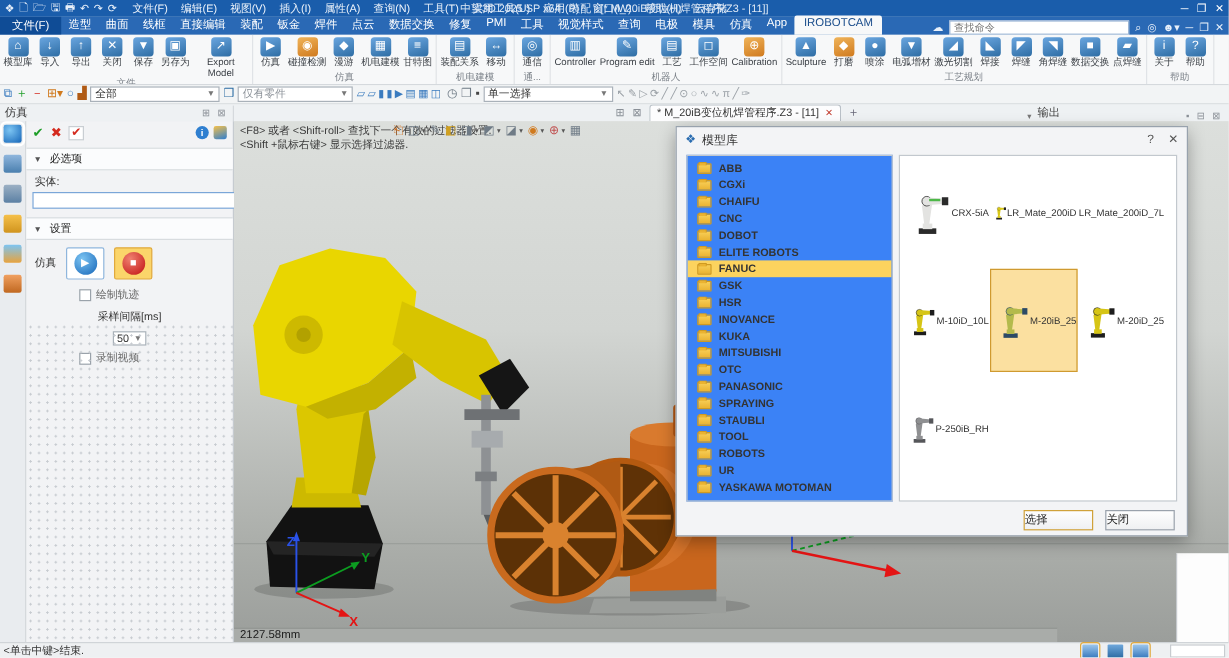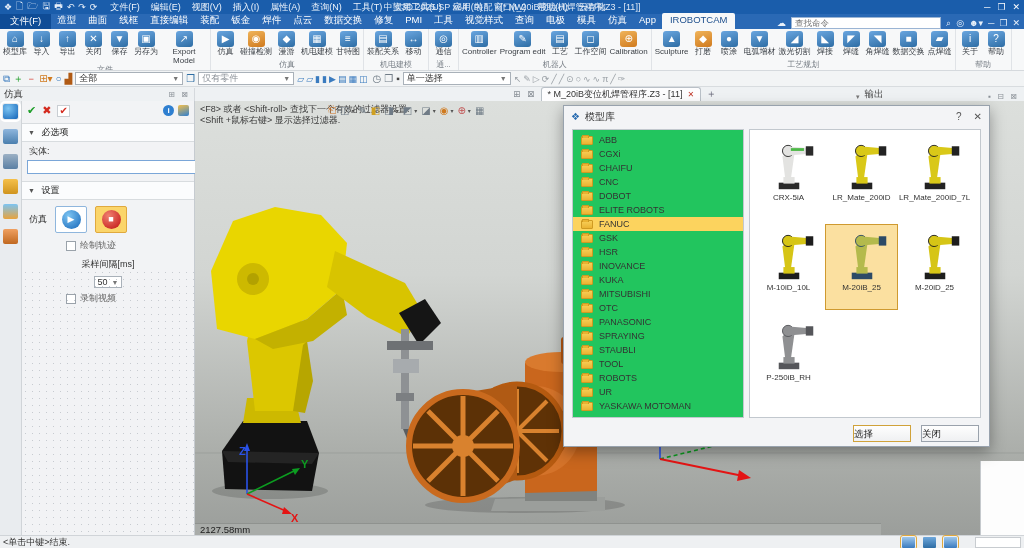--- a/index.html
+++ b/index.html
@@ -113,30 +113,30 @@
     border-top:1px solid #8f928f; color:#1c1c1c; font-size:9.5px; padding:0 5px; line-height:11px; }
   .white-strip { position:absolute; right:0; bottom:0; width:44px; height:87px; background:#fdfdfd; border-left:1px solid #c5c9cd; }
 
   
   .dialog { position:absolute; left:563px; top:105px; width:427px; height:342px; background:#f3f4f6;
     border:1px solid #98a2ad; box-shadow:0 5px 14px rgba(0,0,0,.35); display:flex; flex-direction:column; }
   .dlg-title { height:21px; display:flex; align-items:center; gap:5px; padding:0 7px; font-size:10px; color:#333; }
   .dlg-logo { color:#2a6cb0; font-size:10px; }
   .dlg-ctrl { margin-left:auto; display:flex; gap:12px; color:#555; font-size:10px; }
   .dlg-body { flex:1; display:flex; gap:5px; padding:2px 8px; min-height:0; }
-  .folder-list { width:172px; background:#22c55e; border:1px solid #c2c8ce; overflow:hidden; padding:3px 0; }
+  .folder-list { width:172px; background:#3b82f6; border:1px solid #c2c8ce; overflow:hidden; padding:3px 0;font-weight:bold; }
   .folder-row { height:14px; display:flex; align-items:center; gap:6px; padding:0 8px; font-size:9px; color:#333; }
   .folder-row.sel { background:#fcd35e; }
   .fold { width:12px; height:9px; background:linear-gradient(#f8cf58,#eab332); border:1px solid #cf9a22;
     border-radius:1px; position:relative; flex:0 0 auto; }
   .fold:before { content:""; position:absolute; top:-2px; left:0; width:5px; height:2px; background:#eab332;
     border:1px solid #cf9a22; border-bottom:none; border-radius:1px 1px 0 0; }
   .thumbs { flex:1; background:#fff; border:1px solid #c2c8ce; display:flex; flex-wrap:wrap;
     align-content:flex-start; padding:4px 2px; }
-  .tcell { width:73px; height:86px; display:flex; flex-direction:column; align-items:center; margin:0 0 4px 0;
+  .tcell { width:73px; height:86px; display:flex; flex-direction:row; align-items:center; margin:0 0 4px 0;
     border:1px solid transparent; }
   .tcell.sel { background:#fbe0a0; border:1px solid #cf9a30; }
   .tcell svg { width:56px; height:58px; }
   .tname { font-size:8px; color:#333; text-align:center; white-space:nowrap; }
   .dlg-foot { height:26px; display:flex; align-items:center; justify-content:flex-end; gap:10px; padding:0 10px; }
   .dbtn { width:58px; height:17px; background:linear-gradient(#fefefe,#eff0f2); border:1px solid #9aa2ac;
     font-size:9.5px; color:#222; line-height:15px; }
   .dbtn.primary { border:1px solid #d0a23a; }
 
   

